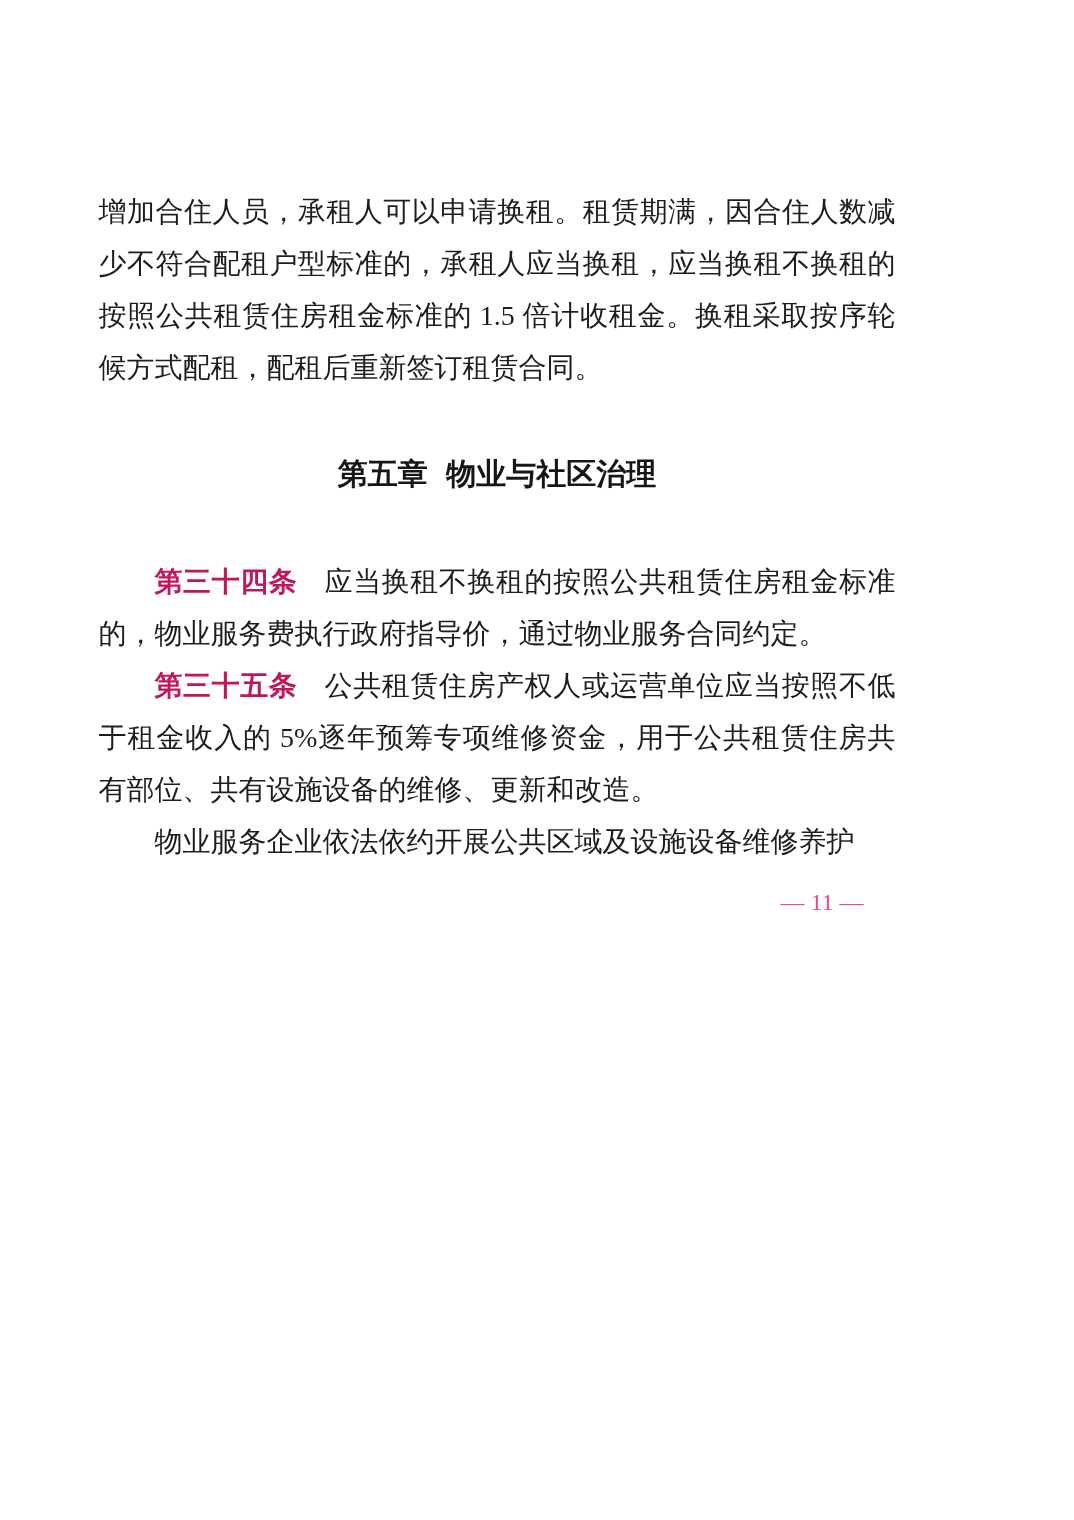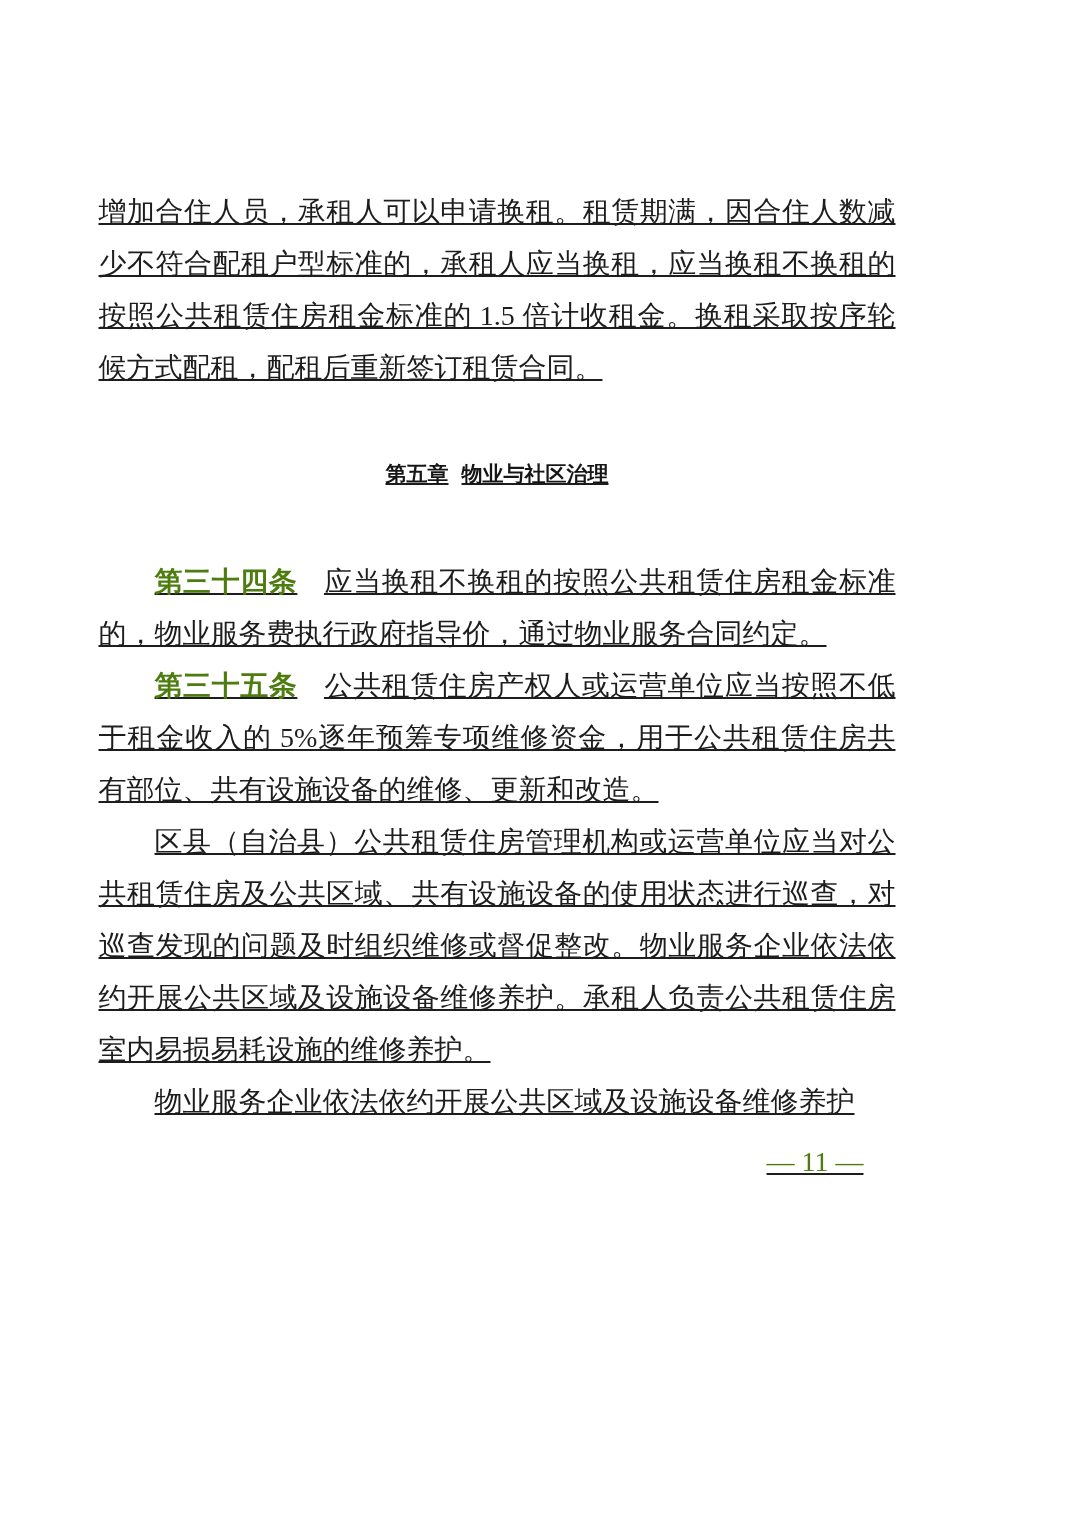--- a/index.html
+++ b/index.html
@@ -7,21 +7,20 @@
     padding: 0;
     background: #ffffff;
   }
   .page {
     position: relative;
     width: 994px;
     height: 1520px;
     background: #ffffff;
     color: #1d1d1d;
     overflow: hidden;
-    text-decoration: underline;
   }
   .content {
     width: 797px;
     margin: 0 auto;
     padding-top: 186px;
     font-family: "Liberation Serif", serif;
     font-size: 28px;
     line-height: 52px;
     text-align: justify;
     text-justify: inter-ideograph;
@@ -32,63 +31,62 @@
   }
   .para.no-indent {
     text-indent: 0;
   }
   .chapter {
     margin: 54px 0 56px 0;
     text-align: center;
     text-indent: 0;
     font-family: "Liberation Sans", sans-serif;
     font-weight: 700;
-    font-size: 21px;
+    font-size: 30px;
     line-height: 52px;
     color: #161616;
   }
   .chapter .gap {
     display: inline-block;
     width: 0.62em;
   }
   .art-label {
     font-family: "Liberation Sans", sans-serif;
     font-weight: 700;
     font-style: normal;
-    color: #4d7c0f;
+    color: #be185d;
   }
   .art-gap {
     display: inline-block;
     width: 0.95em;
   }
   .footer {
     margin-top: 18px;
     padding-right: 32px;
     text-align: right;
     font-family: "Liberation Serif", serif;
-    font-size: 28px;
+    font-size: 24px;
     line-height: 32px;
-    color: #4d7c0f;
+    color: #ec4899;
   }
 </style>
 </head>
 <body>
 
 <div class="page">
   <div class="content">
 
     <p class="para no-indent">增加合住人员，承租人可以申请换租。租赁期满，因合住人数减少不符合配租户型标准的，承租人应当换租，应当换租不换租的按照公共租赁住房租金标准的 1.5 倍计收租金。换租采取按序轮候方式配租，配租后重新签订租赁合同。</p>
 
     <h2 class="chapter"><span>第五章</span><span class="gap"></span><span>物业与社区治理</span></h2>
 
     <p class="para"><span class="art-label">第三十四条</span><span class="art-gap"></span><span>应当换租不换租的按照公共租赁住房租金标准的，物业服务费执行政府指导价，通过物业服务合同约定。</span></p>
 
 
     <p class="para"><span class="art-label">第三十五条</span><span class="art-gap"></span><span>公共租赁住房产权人或运营单位应当按照不低于租金收入的 5%逐年预筹专项维修资金，用于公共租赁住房共有部位、共有设施设备的维修、更新和改造。</span></p>
 
-    <p class="para">区县（自治县）公共租赁住房管理机构或运营单位应当对公共租赁住房及公共区域、共有设施设备的使用状态进行巡查，对巡查发现的问题及时组织维修或督促整改。物业服务企业依法依约开展公共区域及设施设备维修养护。承租人负责公共租赁住房室内易损易耗设施的维修养护。</p>
 
     <p class="para">物业服务企业依法依约开展公共区域及设施设备维修养护</p>
 
     <div class="footer">— 11 —</div>
 
   </div>
 </div>
 
 </body></html>

